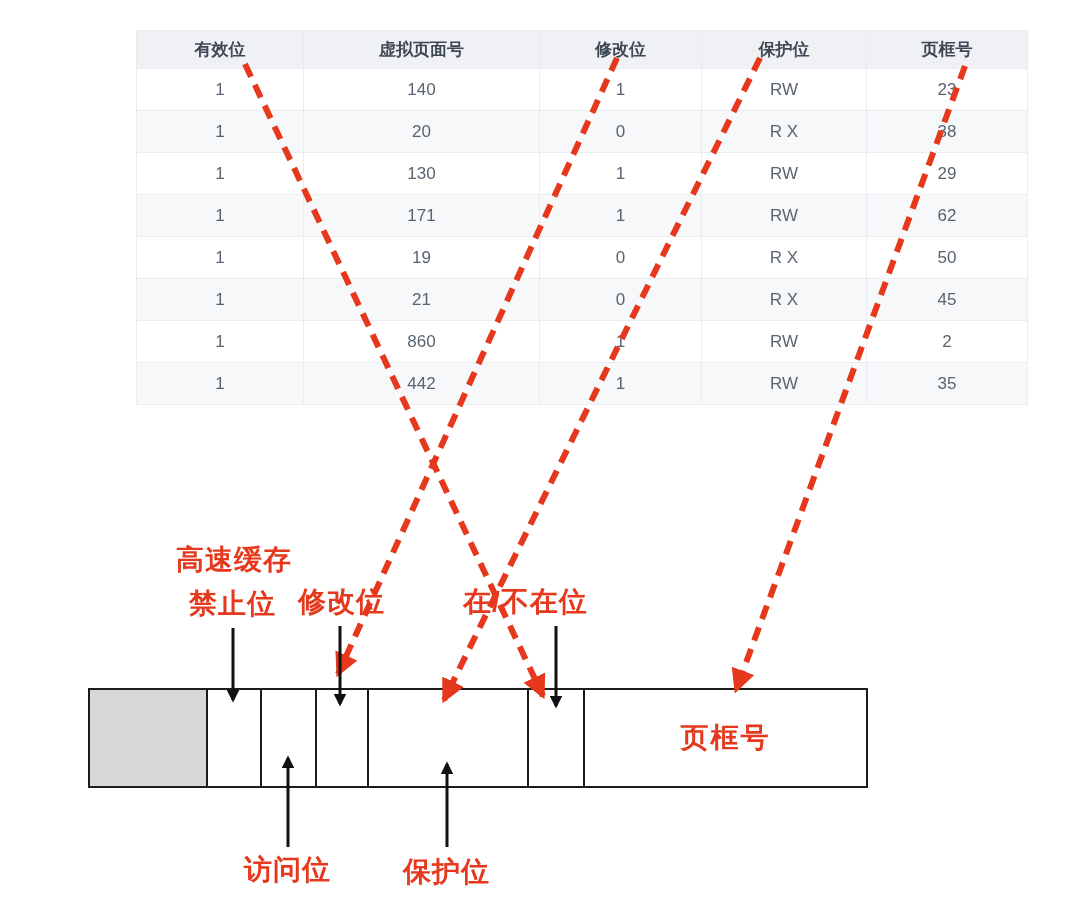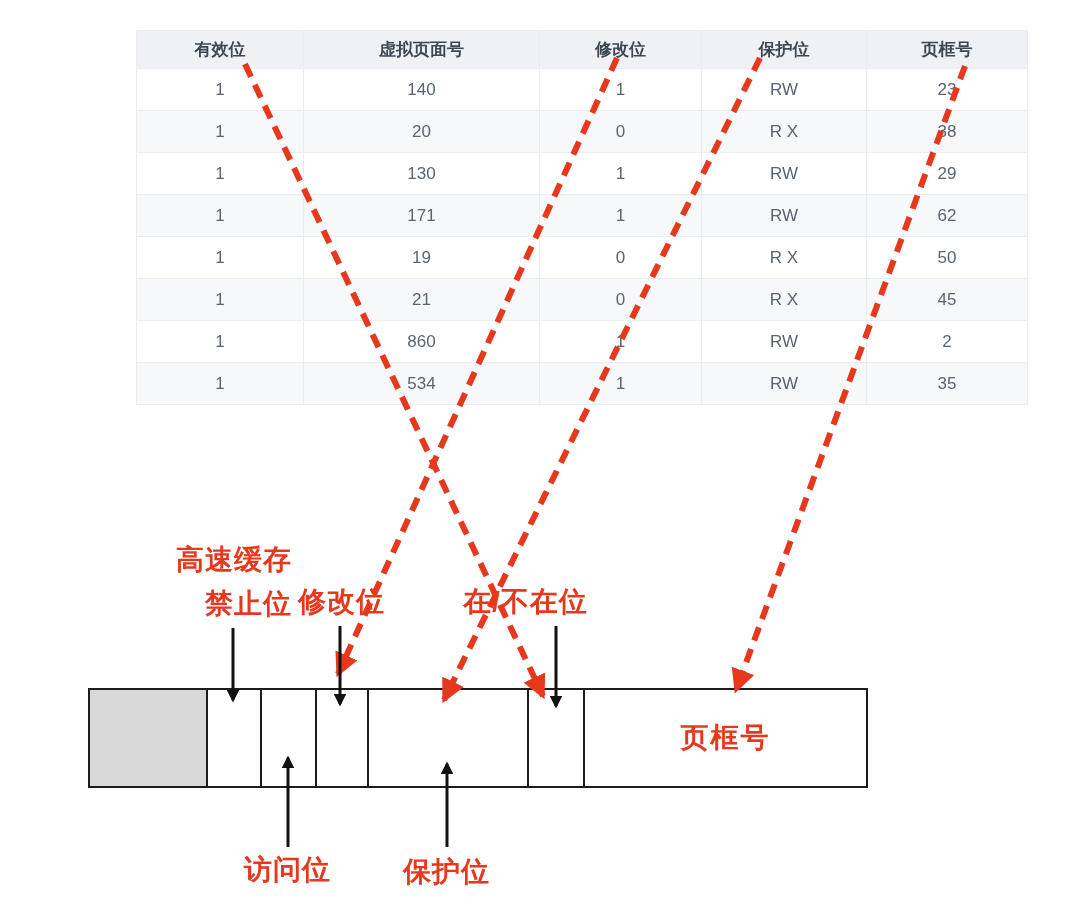--- a/index.html
+++ b/index.html
@@ -71,21 +71,21 @@
   
   .red-label {
     position: absolute;
     color: #e5381c;
     font-weight: bold;
     font-size: 28px;
     line-height: 1.0;
     white-space: nowrap;
     letter-spacing: 1px;
   }
-  #lbl-cache { left: 176px; top: 546px; text-align: right; }
+  #lbl-cache { left: 176px; top: 546px; text-align: left; }
   #lbl-cache .line2 { display: block; margin: 16px 0 0 13px; }
   #lbl-mod     { left: 298px; top: 588px; }
   #lbl-present { left: 463px; top: 588px; }
   #lbl-ref     { left: 244px; top: 856px; }
   #lbl-prot    { left: 403px; top: 858px; }
 
   
   .overlay {
     position: absolute;
     left: 0; top: 0;
@@ -165,21 +165,21 @@
       </tr>
       <tr>
         <td>1</td>
         <td>860</td>
         <td>1</td>
         <td>RW</td>
         <td>2</td>
       </tr>
       <tr class="alt">
         <td>1</td>
-        <td>534</td>
+        <td>442</td>
         <td>1</td>
         <td>RW</td>
         <td>35</td>
       </tr>
     </tbody>
   </table>
 
   <div class="red-label" id="lbl-cache">
     <span class="line1">高速缓存</span>
     <span class="line2">禁止位</span>

